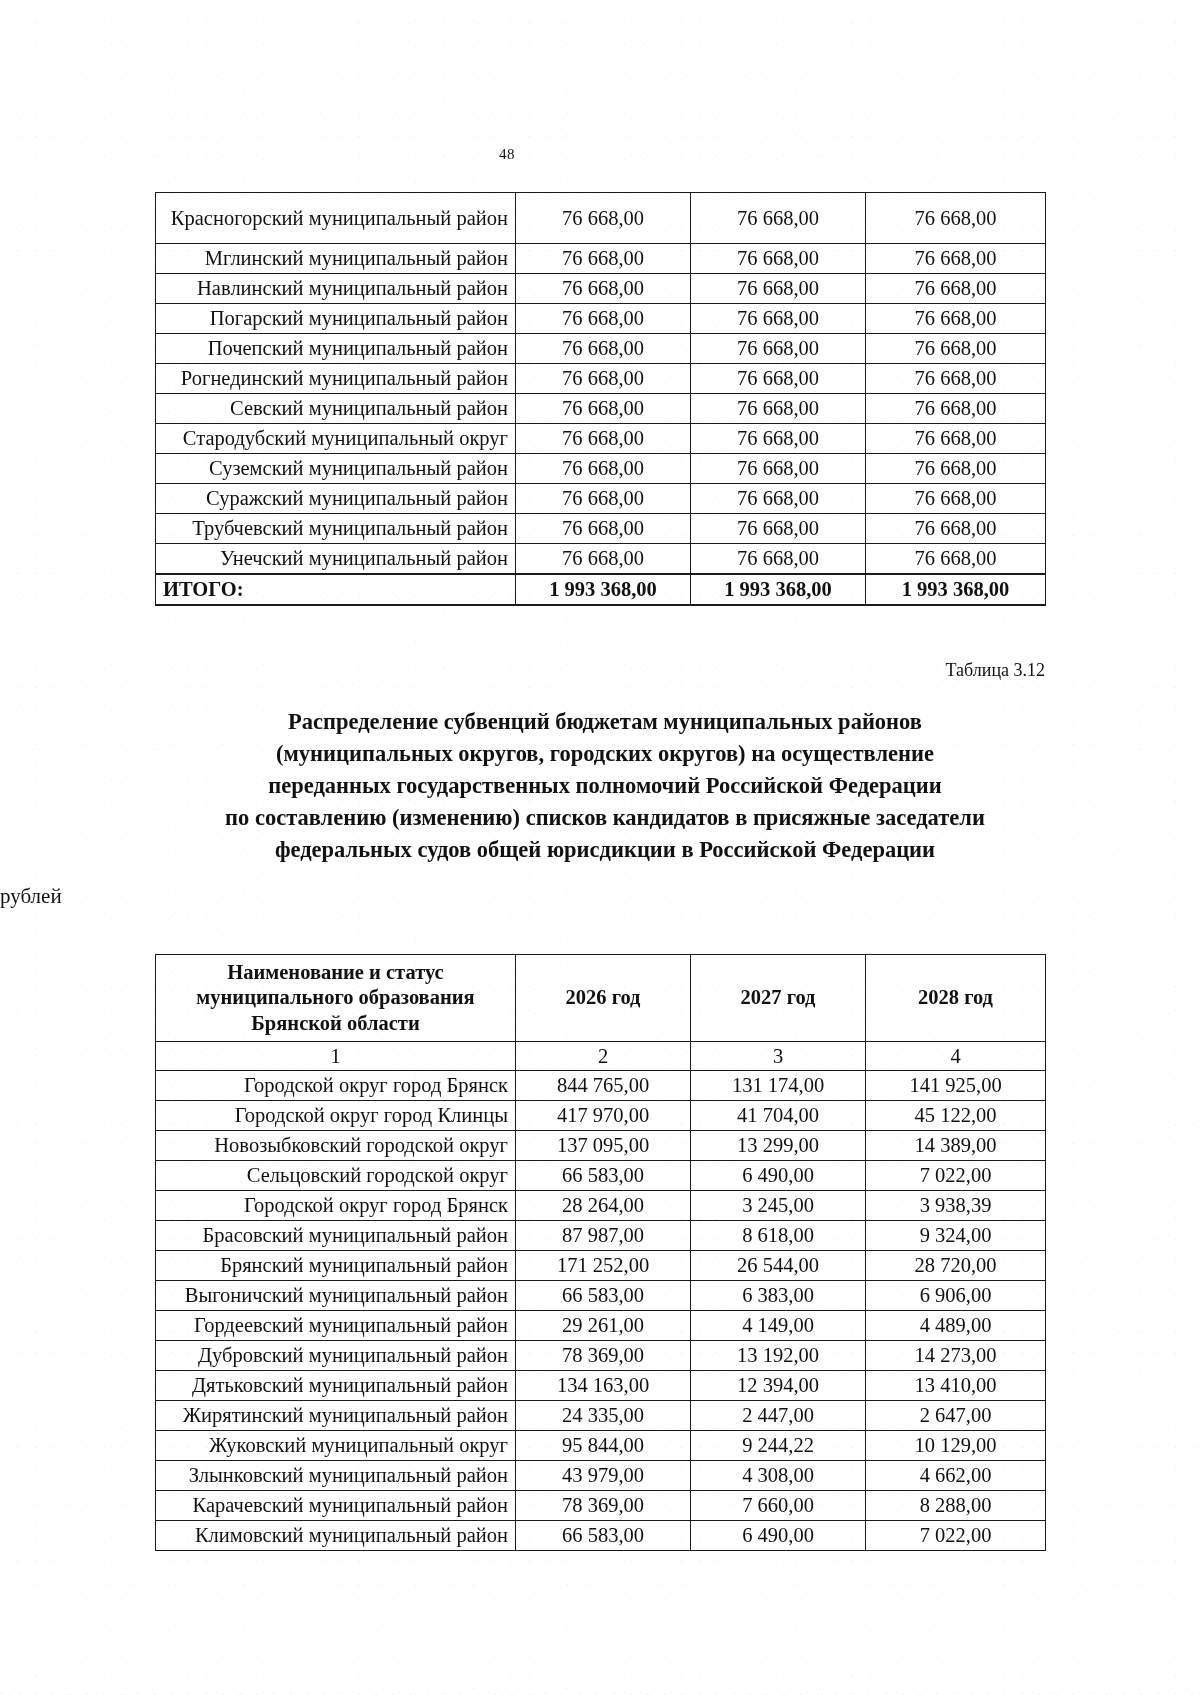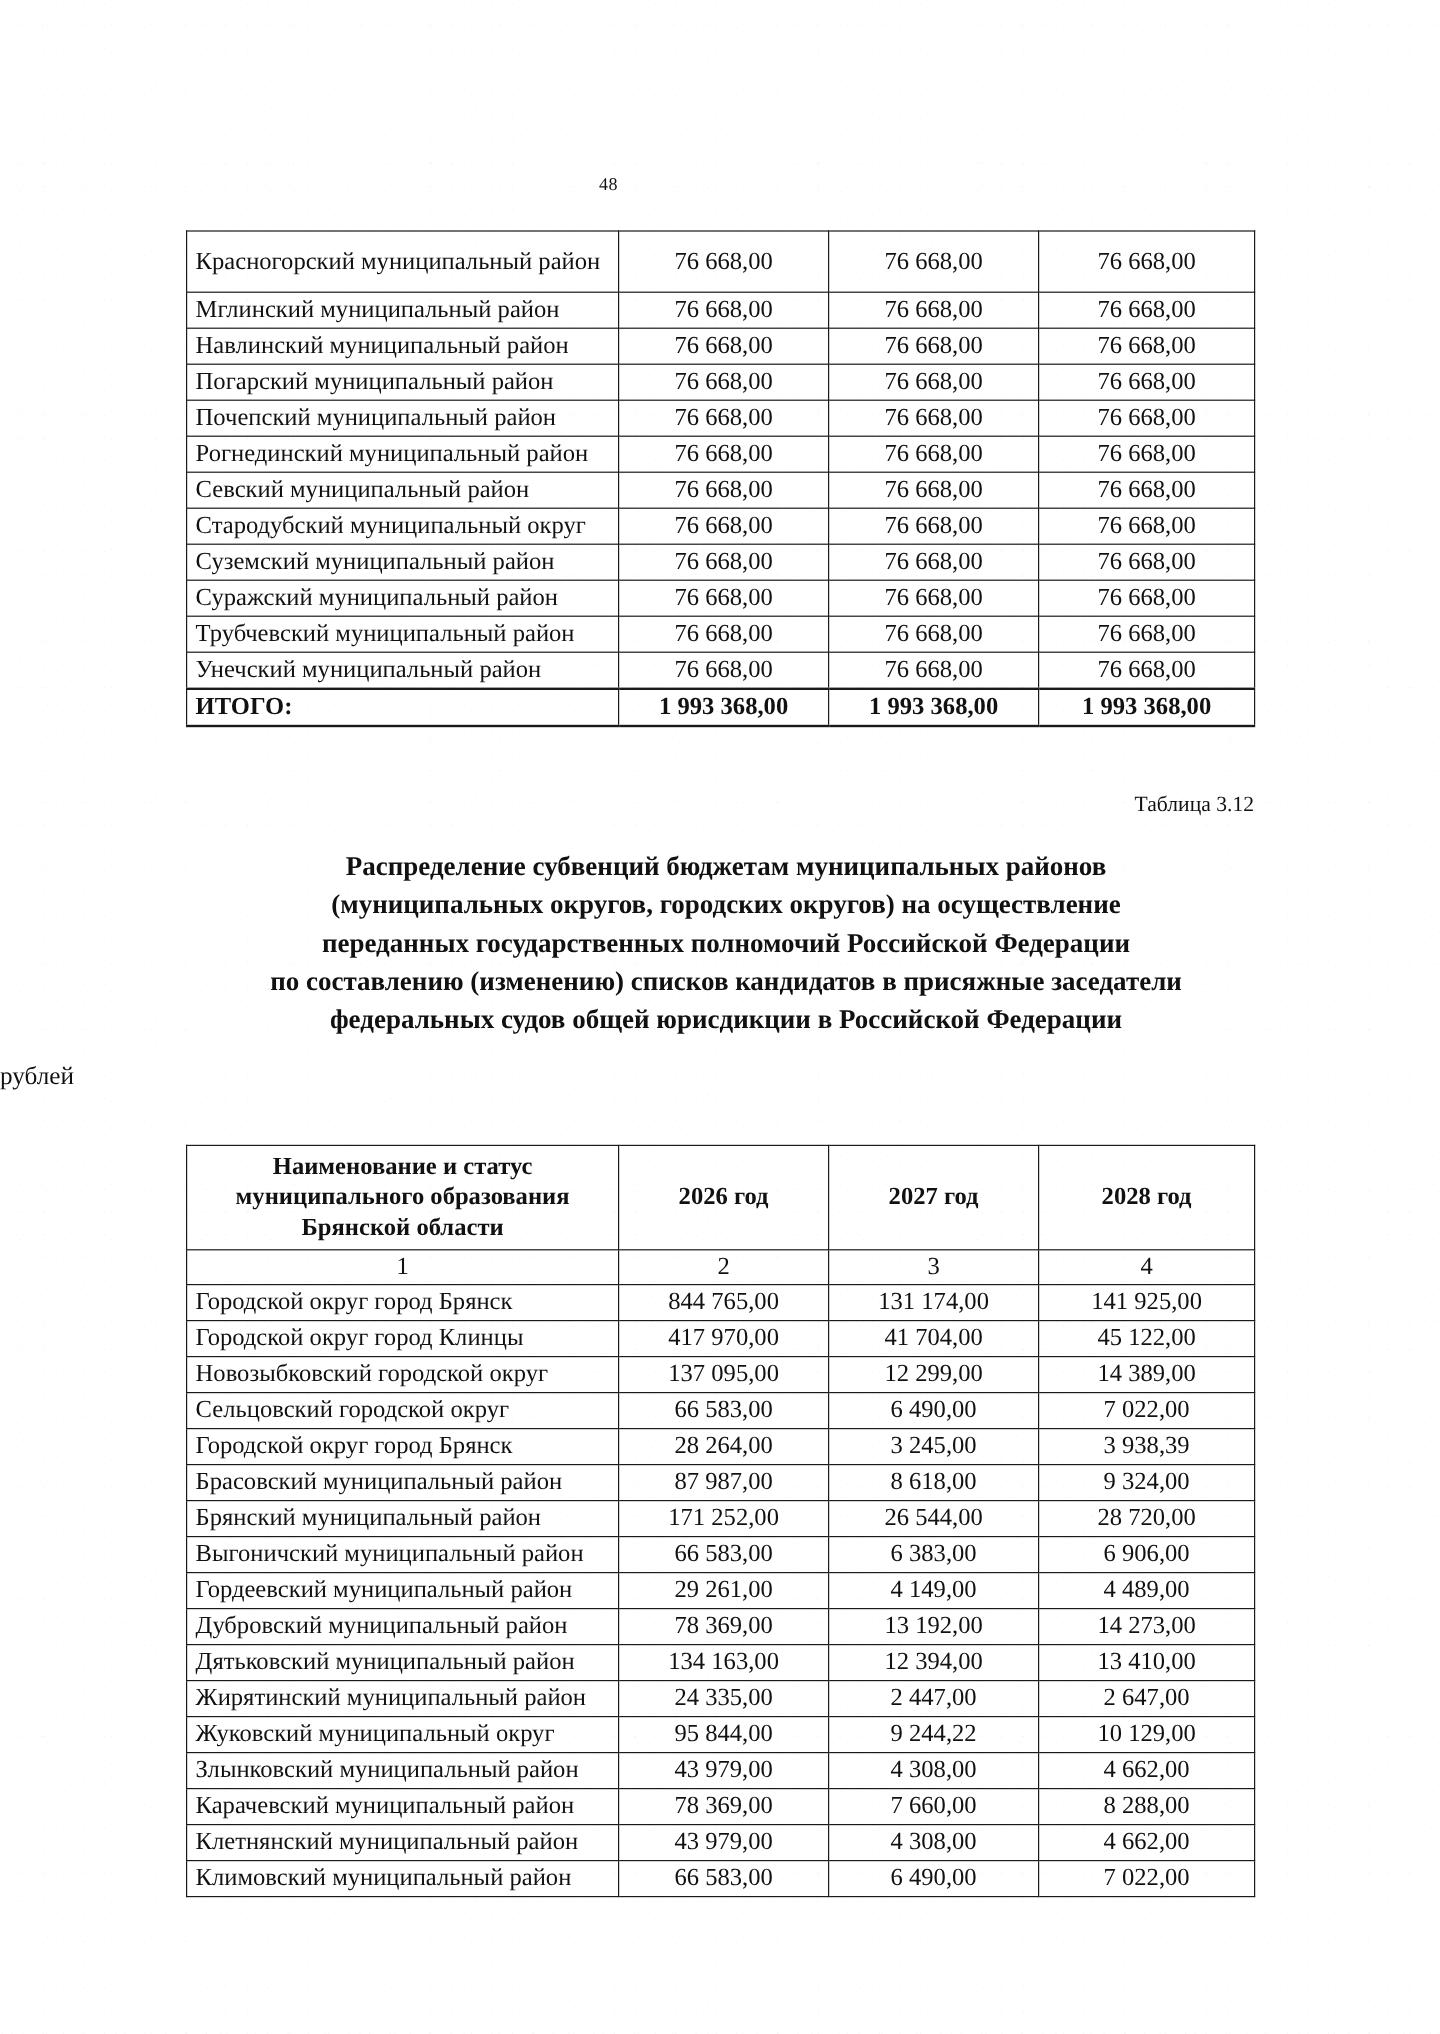--- a/index.html
+++ b/index.html
@@ -54,21 +54,21 @@
     font-size: 20.5px;
     background: transparent;
   }
   table.doc-table td, table.doc-table th {
     border: 1.6px solid #1a1a1a;
     padding: 2px 7px;
     vertical-align: middle;
     font-weight: normal;
   }
   td.name-cell {
-    text-align: left;
+    text-align: right;
     padding-left: 9px;
     line-height: 1.18;
   }
   td.num-cell {
     text-align: center;
     white-space: nowrap;
   }
   tr.total-row td {
     font-weight: bold;
     border-top-width: 2.4px;
@@ -287,21 +287,21 @@
           </tr>
           <tr>
             <td class="name-cell">Городской округ город Клинцы</td>
             <td class="num-cell">417 970,00</td>
             <td class="num-cell">41 704,00</td>
             <td class="num-cell">45 122,00</td>
           </tr>
           <tr>
             <td class="name-cell">Новозыбковский городской округ</td>
             <td class="num-cell">137 095,00</td>
-            <td class="num-cell">12 299,00</td>
+            <td class="num-cell">13 299,00</td>
             <td class="num-cell">14 389,00</td>
           </tr>
           <tr>
             <td class="name-cell">Сельцовский городской округ</td>
             <td class="num-cell">66 583,00</td>
             <td class="num-cell">6 490,00</td>
             <td class="num-cell">7 022,00</td>
           </tr>
           <tr>
             <td class="name-cell">Городской округ город Брянск</td>
@@ -363,26 +363,20 @@
             <td class="num-cell">4 308,00</td>
             <td class="num-cell">4 662,00</td>
           </tr>
           <tr>
             <td class="name-cell">Карачевский муниципальный район</td>
             <td class="num-cell">78 369,00</td>
             <td class="num-cell">7 660,00</td>
             <td class="num-cell">8 288,00</td>
           </tr>
           <tr>
-            <td class="name-cell">Клетнянский муниципальный район</td>
-            <td class="num-cell">43 979,00</td>
-            <td class="num-cell">4 308,00</td>
-            <td class="num-cell">4 662,00</td>
-          </tr>
-          <tr>
             <td class="name-cell">Климовский муниципальный район</td>
             <td class="num-cell">66 583,00</td>
             <td class="num-cell">6 490,00</td>
             <td class="num-cell">7 022,00</td>
           </tr>
         </tbody>
     </table>
   </div>
 
 </div>

